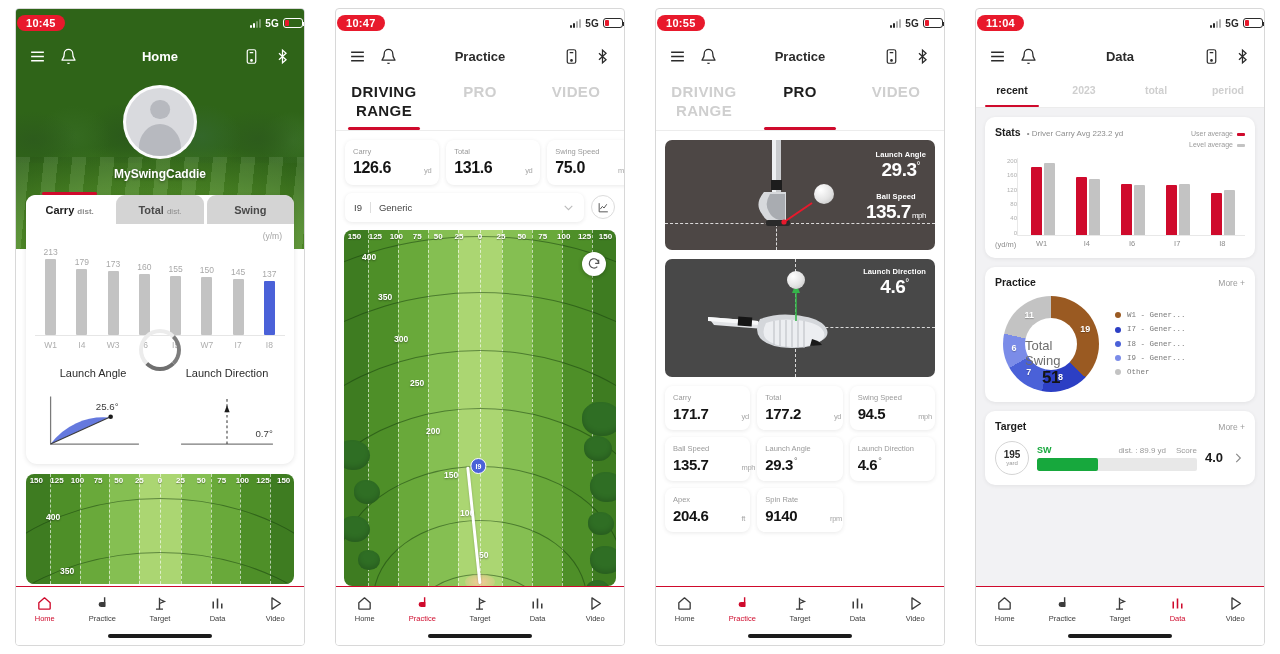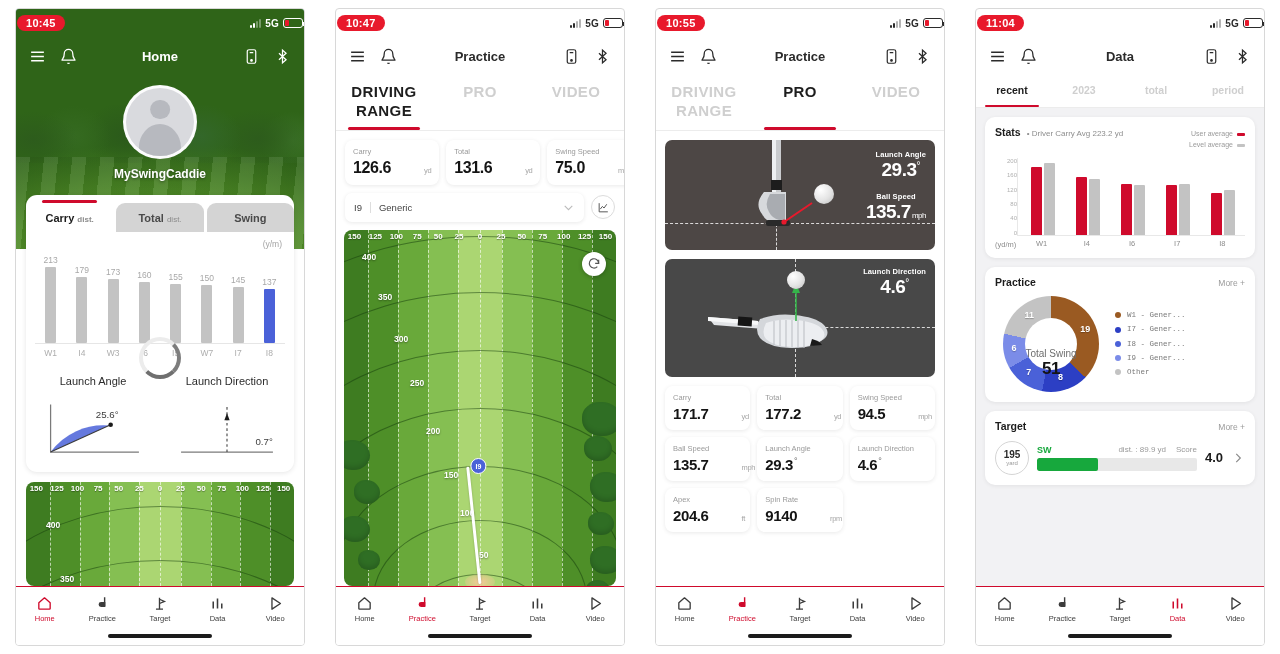--- a/index.html
+++ b/index.html
@@ -139,21 +139,21 @@
   .uname {
     margin-top: 8px; color: #fff; font-size: 12px; font-weight: bold;
     text-shadow: 0 1px 3px rgba(0,0,0,.45);
   }
   .card {
     background: #fff; border-radius: 11px;
     box-shadow: 0 1px 5px rgba(0,0,0,.10);
   }
   .s1-card {
     position: relative; z-index: 4;
-    margin: 14px 10px 0; padding: 8px 0 8px;
+    margin: 14px 10px 0; padding: 0 0 8px;
   }
   .seg {
     display: flex; gap: 3px; padding: 0; position: relative;
   }
   .seg .sgi {
     flex: 1; text-align: center; font-size: 11px; padding: 9px 0 8px;
     background: #d4d4d4; color: #4a4a4a; position: relative;
     border-radius: 9px 9px 0 0;
   }
   .seg .sgi small { font-size: 8px; color: #8b8b8b; }
@@ -321,35 +321,35 @@
   .donut-row { display: flex; align-items: center; margin-top: 8px; }
   .donut-wrap { position: relative; width: 96px; height: 96px; margin-left: 8px; }
   .donut {
     width: 96px; height: 96px; border-radius: 50%;
   }
   .donut-hole {
     position: absolute; left: 50%; top: 50%; transform: translate(-50%,-50%);
     width: 52px; height: 52px; border-radius: 50%; background: #fff;
     display: flex; flex-direction: column; align-items: center; justify-content: center;
   }
-  .dh-label { font-size: 10px; color: #6e6e6e; margin-top: 39px; }
+  .dh-label { font-size: 13px; color: #6e6e6e; margin-top: 39px; }
   .dh-value { font-size: 17px; font-weight: bold; color: #141414; letter-spacing: -.5px; }
   .dseg-lab { position: absolute; font-size: 9px; font-weight: bold; color: #fff; text-shadow: 0 1px 1px rgba(0,0,0,.25); }
   .dlegend { margin-left: 16px; flex: 1; }
   .dlegend div { display: flex; align-items: center; gap: 6px; font-size: 7.5px; color: #7a7a7a; line-height: 1.9; font-family: Liberation Mono, monospace; }
   .dlegend i { width: 6px; height: 6px; border-radius: 50%; flex: 0 0 6px; }
   .target-row { display: flex; align-items: center; margin-top: 9px; gap: 8px; }
   .t-circle {
     width: 34px; height: 34px; border-radius: 50%; border: 1px solid #d5d5d5;
     display: flex; flex-direction: column; align-items: center; justify-content: center; flex: 0 0 34px;
   }
   .t-circle b { font-size: 10px; color: #2b2b2b; line-height: 1; }
   .t-circle span { font-size: 6px; color: #9a9a9a; }
   .t-main { flex: 1; }
-  .t-toprow { display: flex; align-items: flex-start; font-size: 8px; }
+  .t-toprow { display: flex; align-items: flex-end; font-size: 8px; }
   .t-club { color: #17a83d; font-weight: bold; font-size: 9px; }
   .t-dist { margin-left: auto; color: #9a9a9a; }
   .t-scorelab { color: #9a9a9a; margin-left: 10px; }
   .t-bar { height: 13px; border-radius: 2px; background: #e8e8e8; margin-top: 3px; position: relative; overflow: hidden; }
   .t-fill { position: absolute; left: 0; top: 0; bottom: 0; background: #17a83d; border-radius: 2px; }
   .t-score { font-size: 13px; font-weight: bold; color: #1b1b1b; flex: 0 0 auto; }
   .t-chev { color: #8a8a8a; flex: 0 0 auto; }
 
   
   .spacer { flex: 1; }

